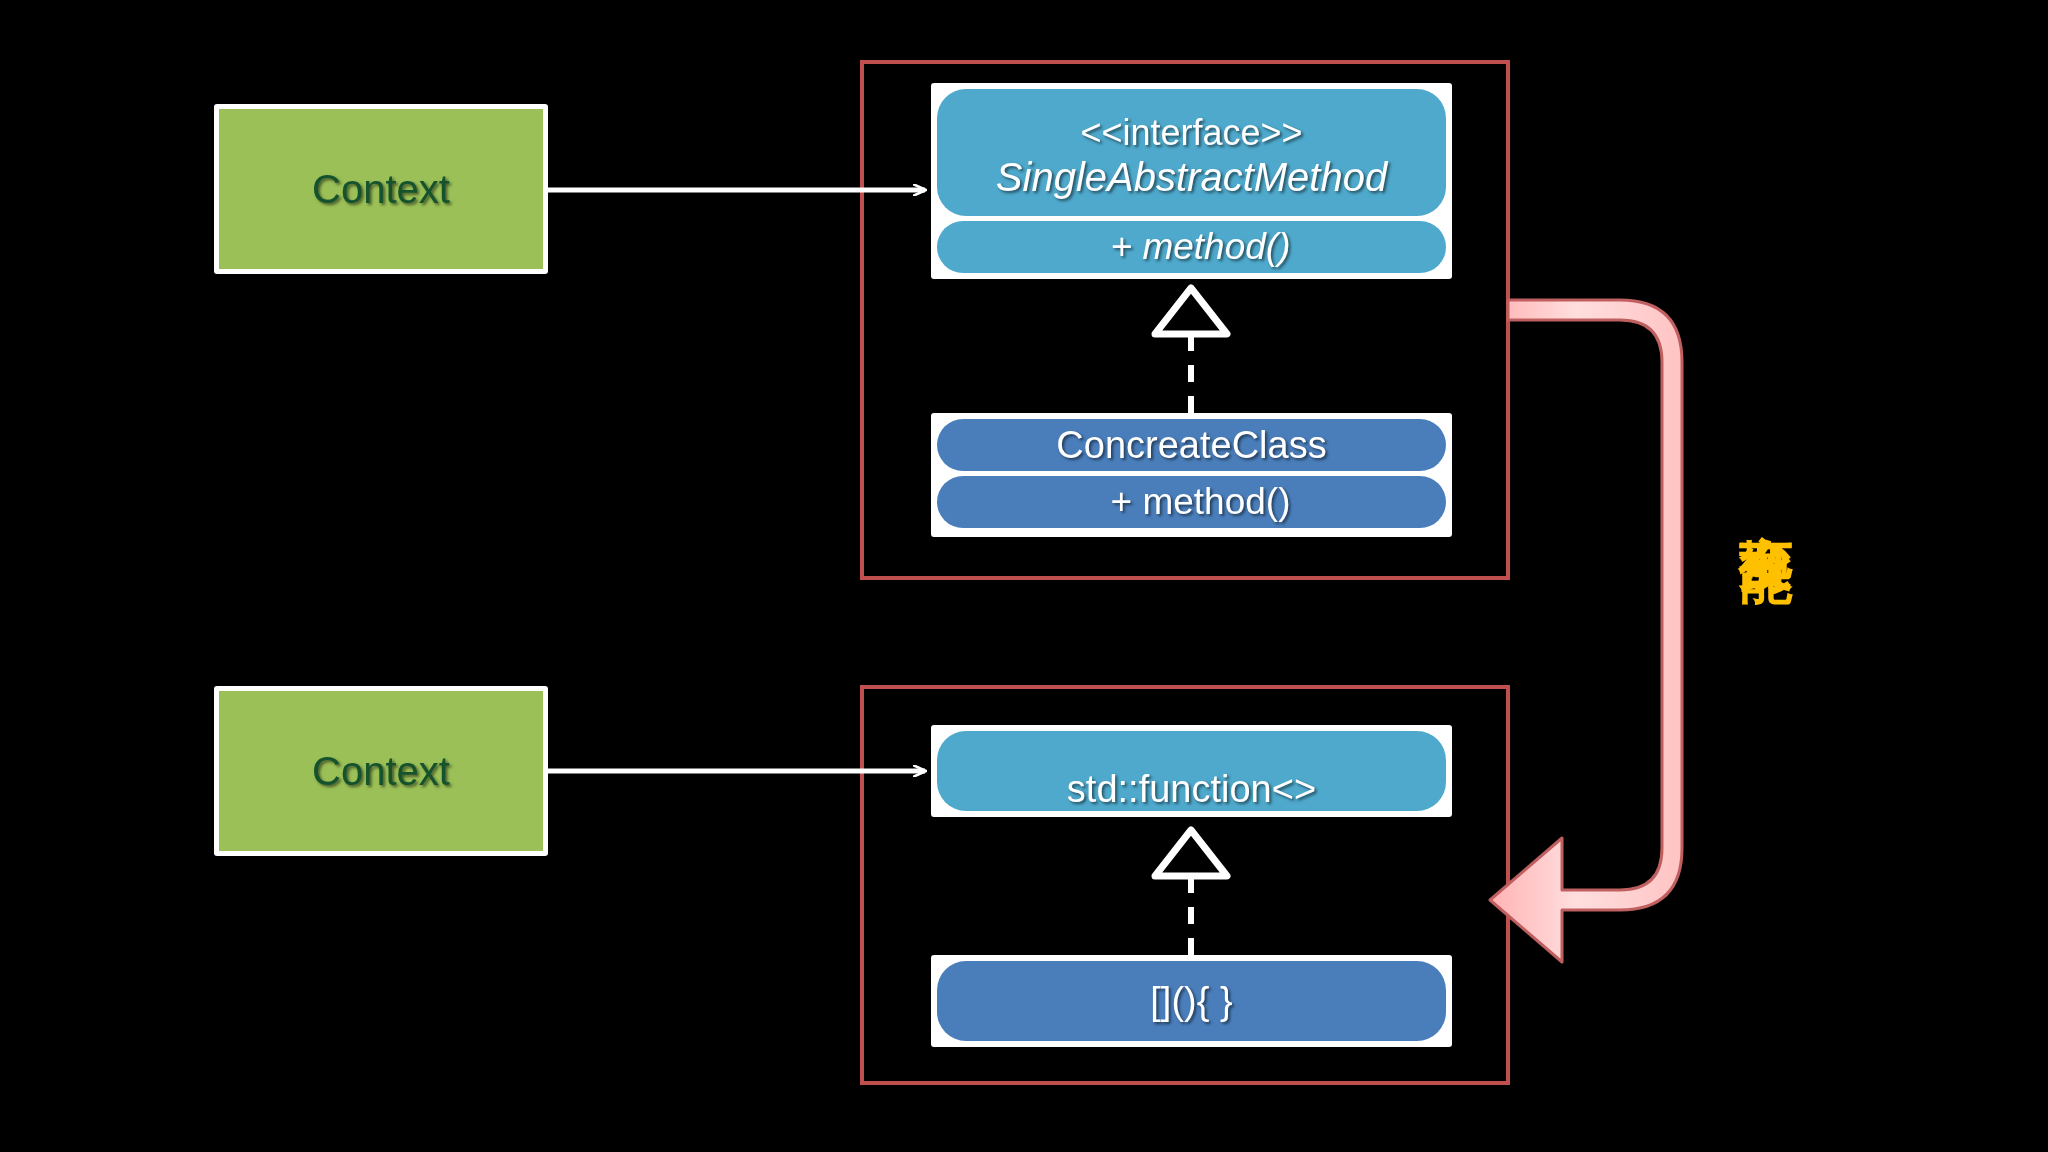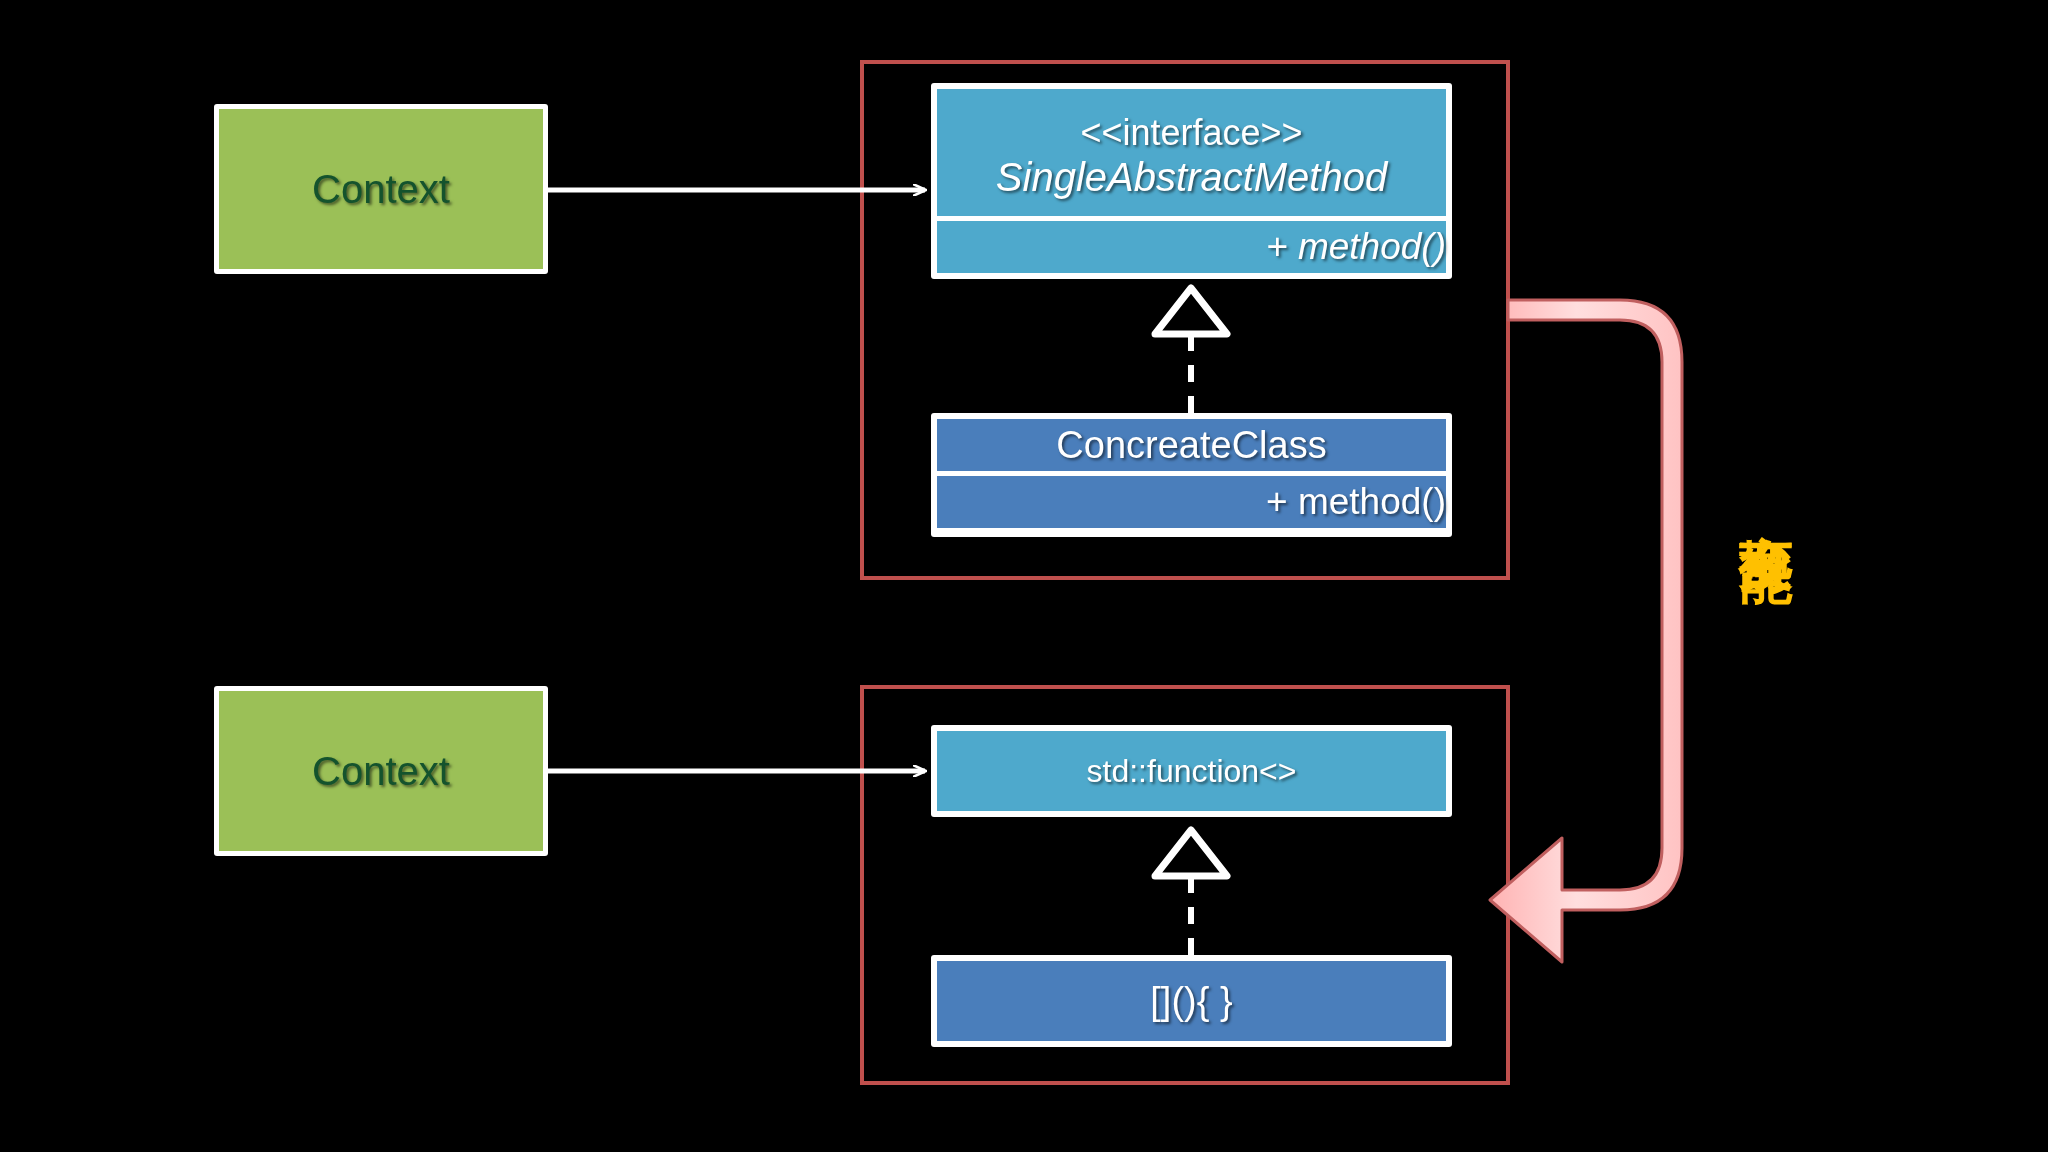--- a/index.html
+++ b/index.html
@@ -23,26 +23,27 @@
     padding:6px;
     box-shadow:0 3px 7px rgba(0,0,0,0.85);
     display:flex; flex-direction:column;
     gap:5px;
   }
   .uml-row {
     display:flex; align-items:center;
     color:#ffffff;
     text-shadow:2px 2px 3px rgba(0,0,0,0.55);
     white-space:nowrap;
+    border-radius:29px;
   }
   .fill-teal  { background:#4EA9CC; }
   .fill-blue  { background:#4A7EBB; }
 
   .row-center { justify-content:center; }
-  .row-left   { justify-content:flex-end; padding-left:18px; }
+  .row-left   { justify-content:center; padding-left:18px; }
 
   
   .context-box {
     position:absolute;
     background:#ffffff;
     border-radius:3px;
     padding:5px;
     box-shadow:0 3px 7px rgba(0,0,0,0.85);
   }
   .context-inner {
@@ -110,21 +111,21 @@
     <div class="uml-row fill-blue row-left" style="height:52px; font-size:37px;">
       <span>+ method()</span>
     </div>
   </div>
 
   <div class="context-box" style="left:214px; top:686px; width:334px; height:170px;">
     <div class="context-inner">Context</div>
   </div>
 
   <div class="uml-box" style="left:931px; top:725px; width:521px; height:92px;">
-    <div class="uml-row fill-teal row-center" style="flex:1; font-size:32px;">
+    <div class="uml-row fill-teal row-center" style="flex:1; font-size:38px;align-items:flex-end;">
       <span>std::function&lt;&gt;</span>
     </div>
   </div>
 
   <div class="uml-box" style="left:931px; top:955px; width:521px; height:92px;">
     <div class="uml-row fill-blue row-center" style="flex:1; font-size:38px;">
       <span>[](){ }</span>
     </div>
   </div>
 

